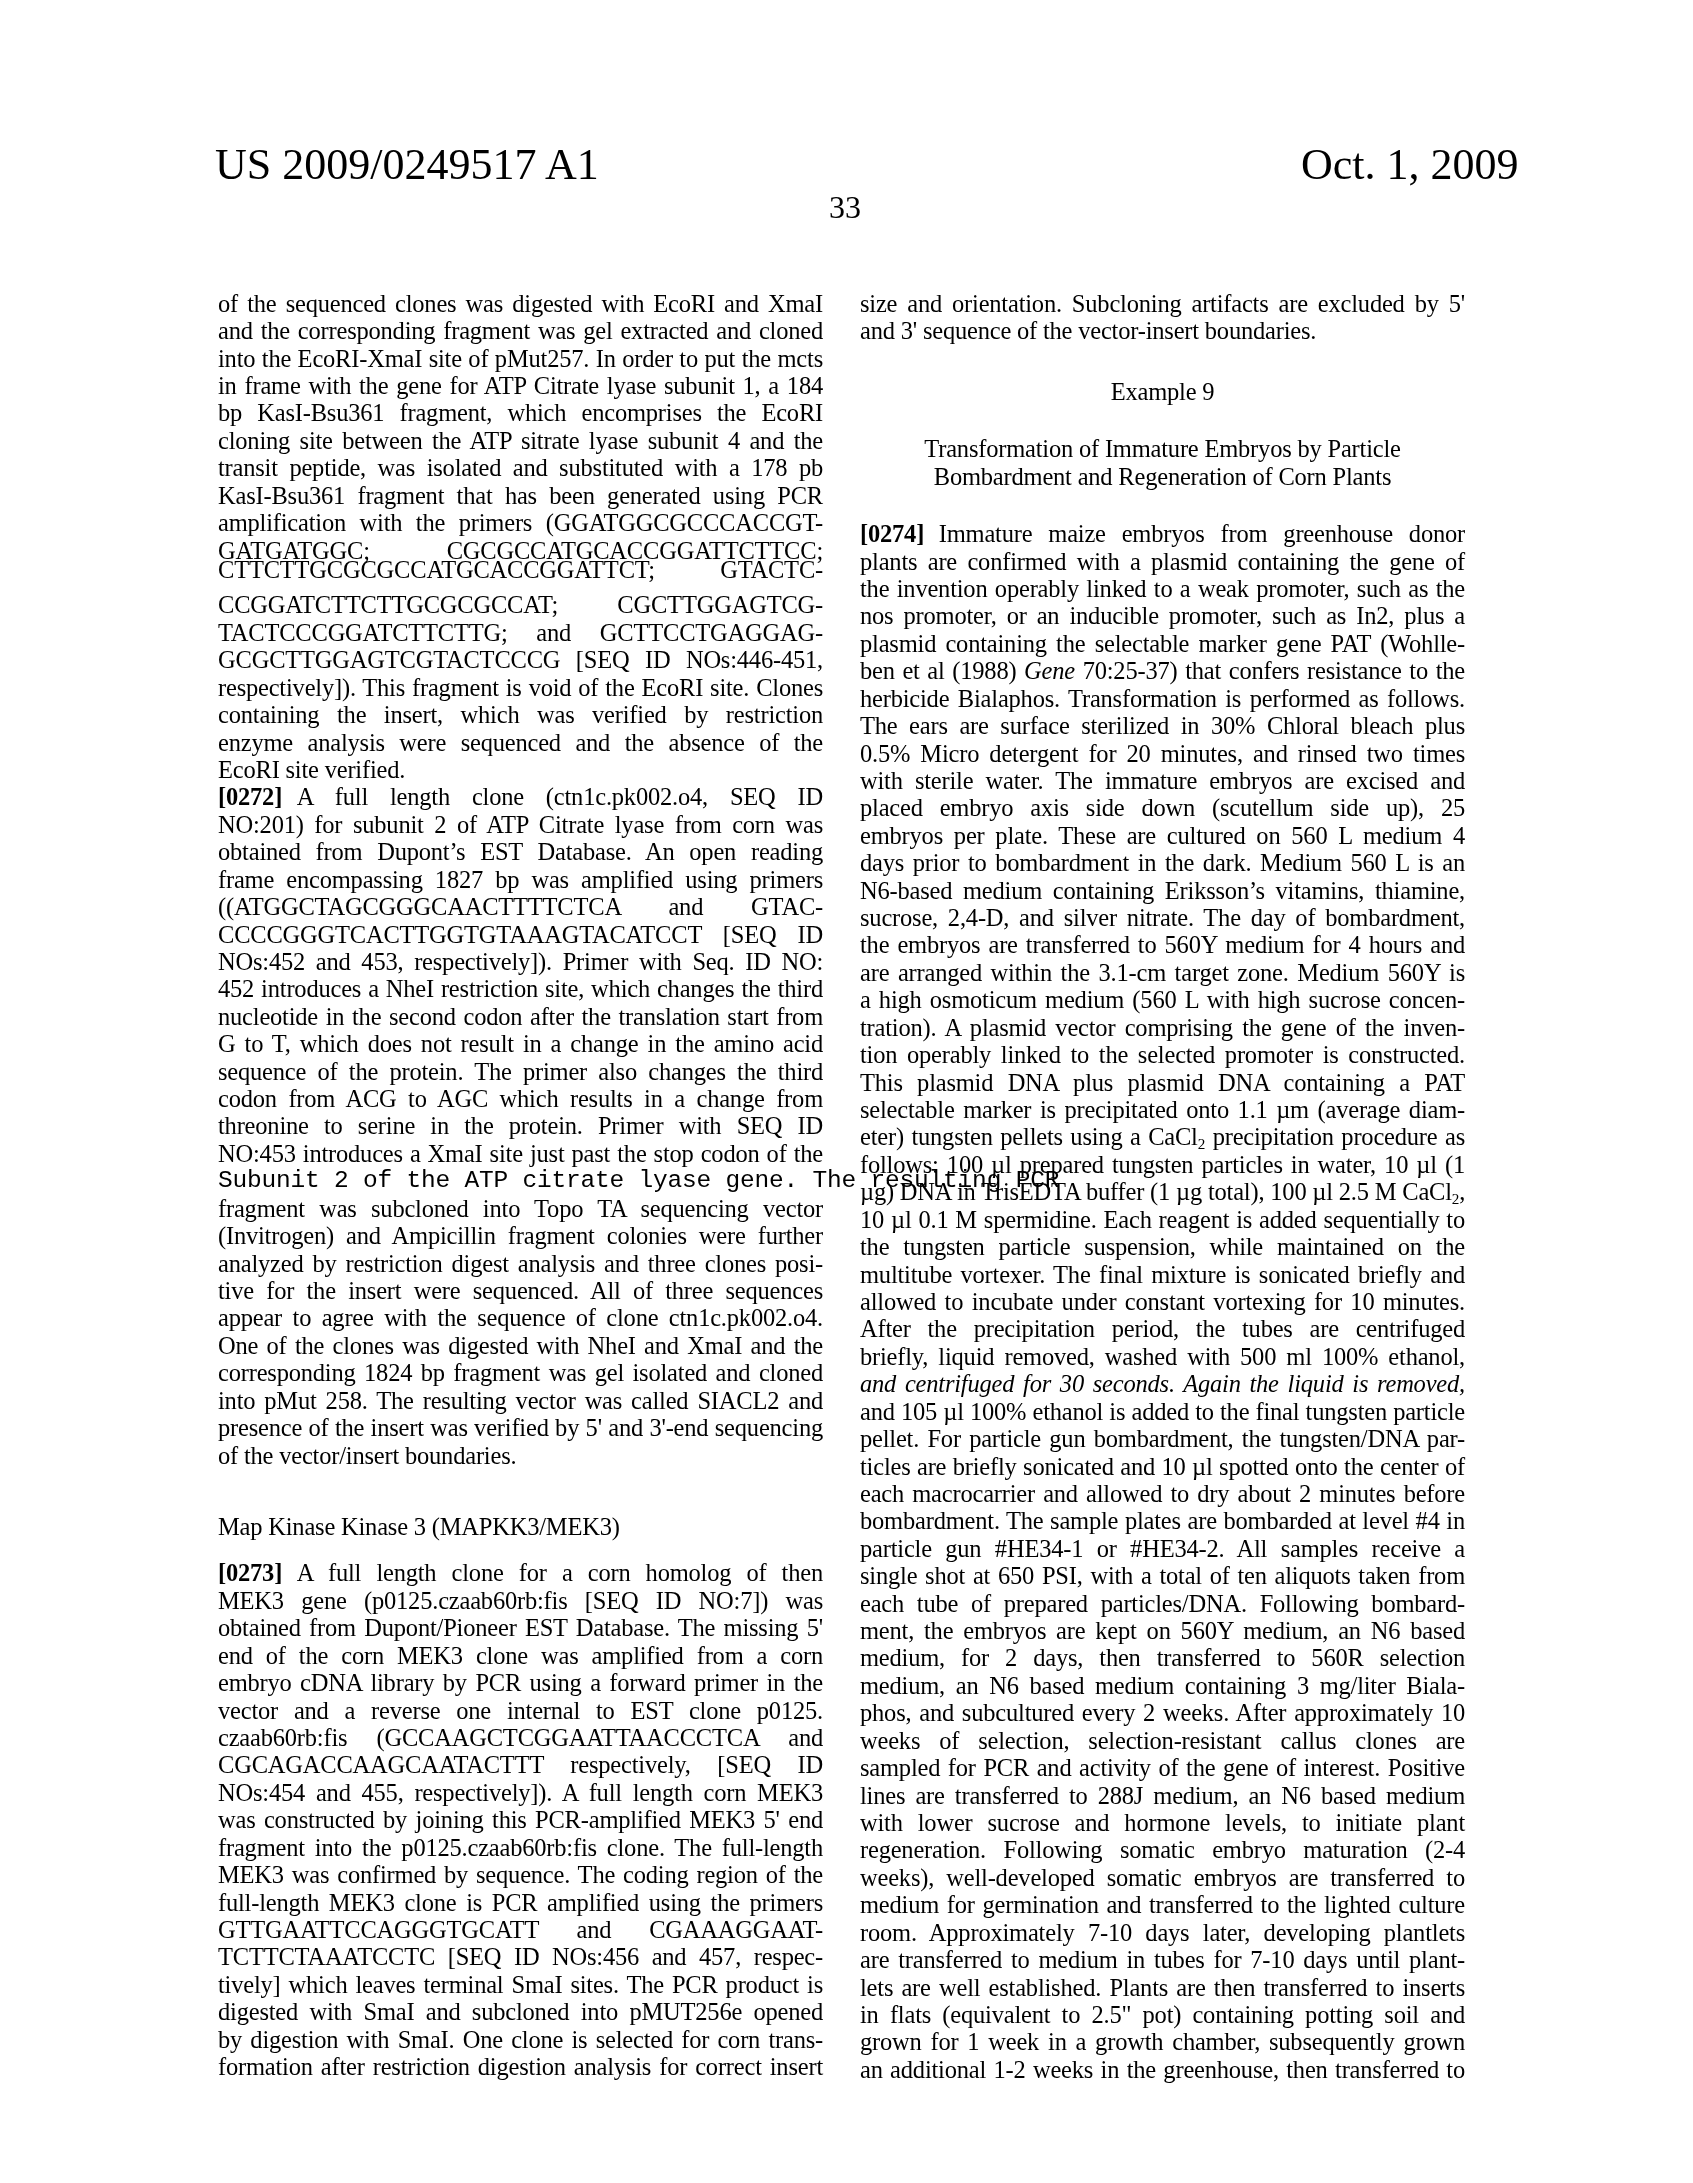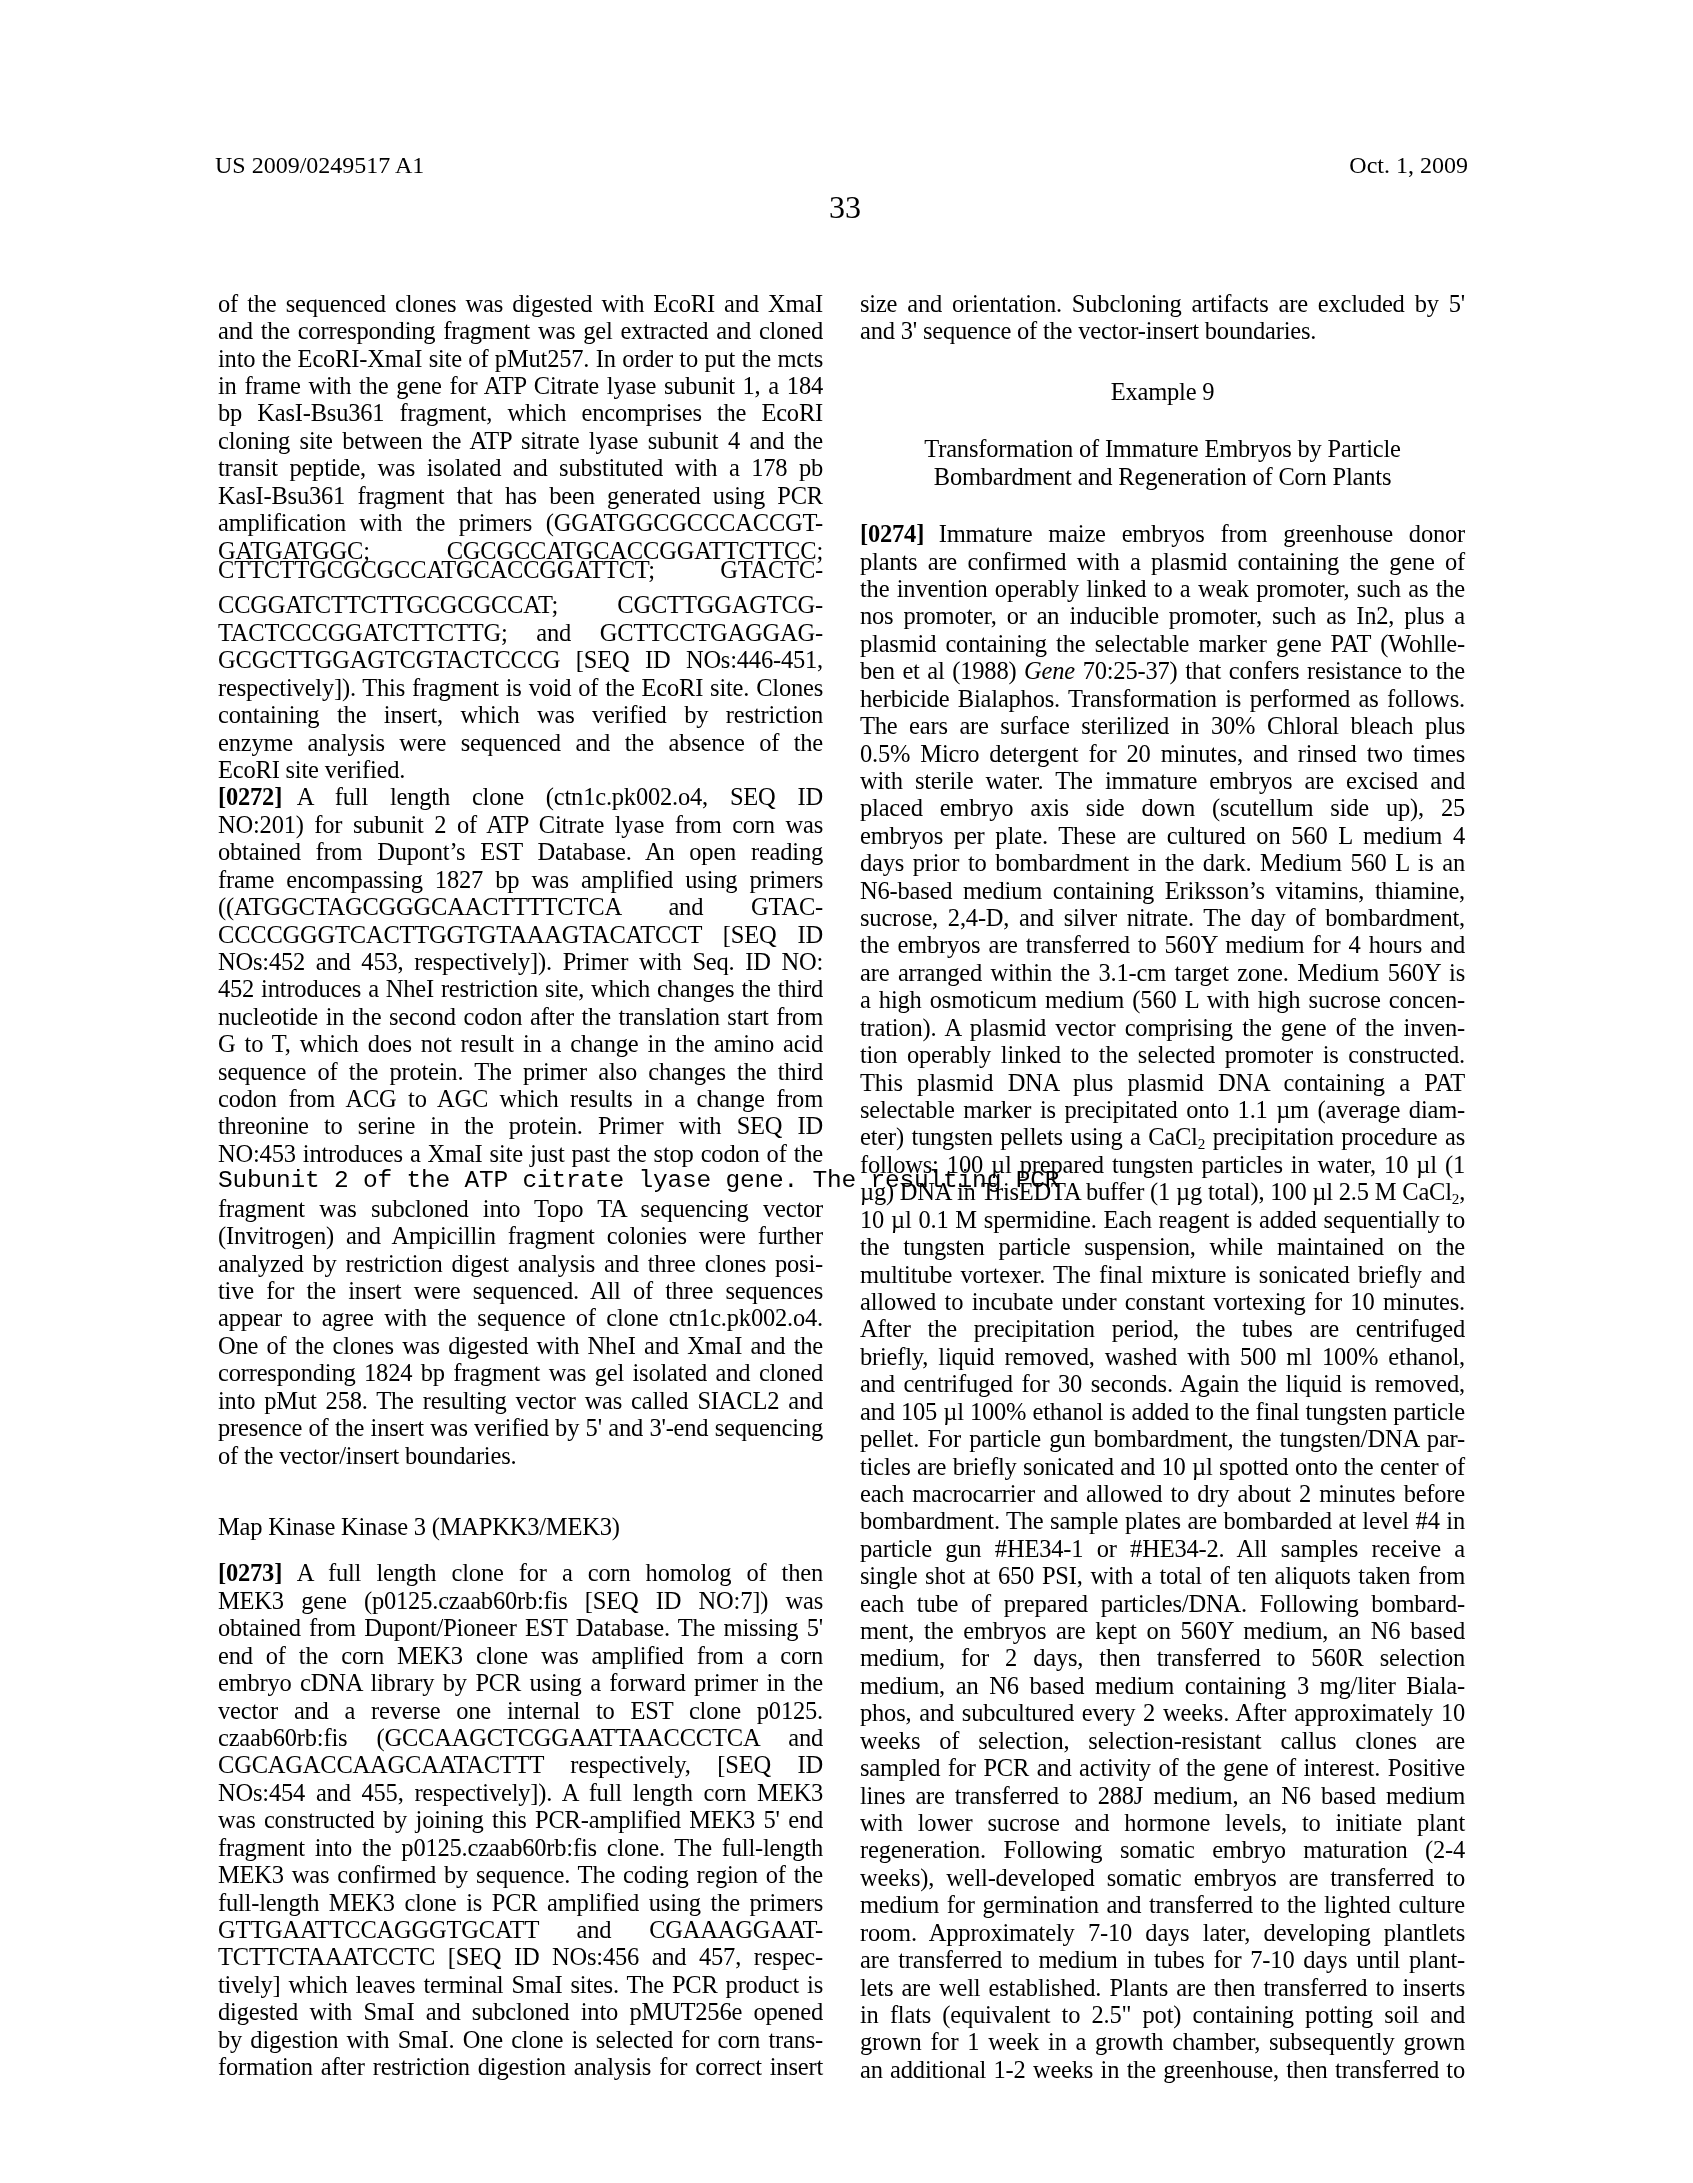--- a/index.html
+++ b/index.html
@@ -1,18 +1,18 @@
 <!DOCTYPE html>
 <html style="font-size:10.6px"><head>
 <meta charset="utf-8">
 <style>
   html, body { margin: 0; padding: 0; background: #ffffff; }
   body { width: 1694px; height: 2183px; position: relative; overflow: hidden;
          font-family: "Liberation Serif", "DejaVu Serif", serif; color: #000; }
-  .hdr { position: absolute; font-size: 24px; line-height: 40px; white-space: nowrap; }
+  .hdr { position: absolute; font-size: 44px; line-height: 40px; white-space: nowrap; }
   #hdr-left { left: 215px; top: 145px; }
   #hdr-right { left: 1301px; top: 145px; width: 167px; text-align: right; }
   #page-num { left: 814px; top: 187px; width: 62px; text-align: center; font-size: 32px; }
   .col { position: absolute; width: 605px; }
   #col-left { left: 218px; top: 0; }
   #col-right { left: 860px; top: 0; }
   .ln { position: absolute; left: 0; width: 605px; height: 27.4px; line-height: 27.4px;
         font-size: 24.5px; letter-spacing: -0.2px; white-space: nowrap;
         text-align: justify; text-align-last: justify; transform-origin: left center; }
   .ln.last { text-align: left; text-align-last: left; }
@@ -123,21 +123,21 @@
     <div class="ln" style="top: 1096px;"><span>selectable marker is precipitated onto 1.1 µm (average diam-</span></div>
     <div class="ln" style="top: 1123px;"><span>eter) tungsten pellets using a CaCl</span><span class="sub">2</span><span> precipitation procedure as</span></div>
     <div class="ln" style="top: 1151px;"><span>follows: 100 µl prepared tungsten particles in water, 10 µl (1</span></div>
     <div class="ln" style="top: 1178px;"><span>µg) DNA in TrisEDTA buffer (1 µg total), 100 µl 2.5 M CaCl</span><span class="sub">2</span><span>,</span></div>
     <div class="ln" style="top: 1206px;"><span>10 µl 0.1 M spermidine. Each reagent is added sequentially to</span></div>
     <div class="ln" style="top: 1233px;"><span>the tungsten particle suspension, while maintained on the</span></div>
     <div class="ln" style="top: 1261px;"><span>multitube vortexer. The final mixture is sonicated briefly and</span></div>
     <div class="ln" style="top: 1288px;"><span>allowed to incubate under constant vortexing for 10 minutes.</span></div>
     <div class="ln" style="top: 1315px;"><span>After the precipitation period, the tubes are centrifuged</span></div>
     <div class="ln" style="top: 1343px;"><span>briefly, liquid removed, washed with 500 ml 100% ethanol,</span></div>
-    <div class="ln" style="top: 1370px;"><span>and centrifuged for 30 seconds. Again the liquid is removed,</span></div>
+    <div class="ln" style="top: 1370px; font-style: italic;"><span>and centrifuged for 30 seconds. Again the liquid is removed,</span></div>
     <div class="ln" style="top: 1398px;"><span>and 105 µl 100% ethanol is added to the final tungsten particle</span></div>
     <div class="ln" style="top: 1425px;"><span>pellet. For particle gun bombardment, the tungsten/DNA par-</span></div>
     <div class="ln" style="top: 1453px;"><span>ticles are briefly sonicated and 10 µl spotted onto the center of</span></div>
     <div class="ln" style="top: 1480px;"><span>each macrocarrier and allowed to dry about 2 minutes before</span></div>
     <div class="ln" style="top: 1507px;"><span>bombardment. The sample plates are bombarded at level #4 in</span></div>
     <div class="ln" style="top: 1535px;"><span>particle gun #HE34-1 or #HE34-2. All samples receive a</span></div>
     <div class="ln" style="top: 1562px;"><span>single shot at 650 PSI, with a total of ten aliquots taken from</span></div>
     <div class="ln" style="top: 1590px;"><span>each tube of prepared particles/DNA. Following bombard-</span></div>
     <div class="ln" style="top: 1617px;"><span>ment, the embryos are kept on 560Y medium, an N6 based</span></div>
     <div class="ln" style="top: 1644px;"><span>medium, for 2 days, then transferred to 560R selection</span></div>

